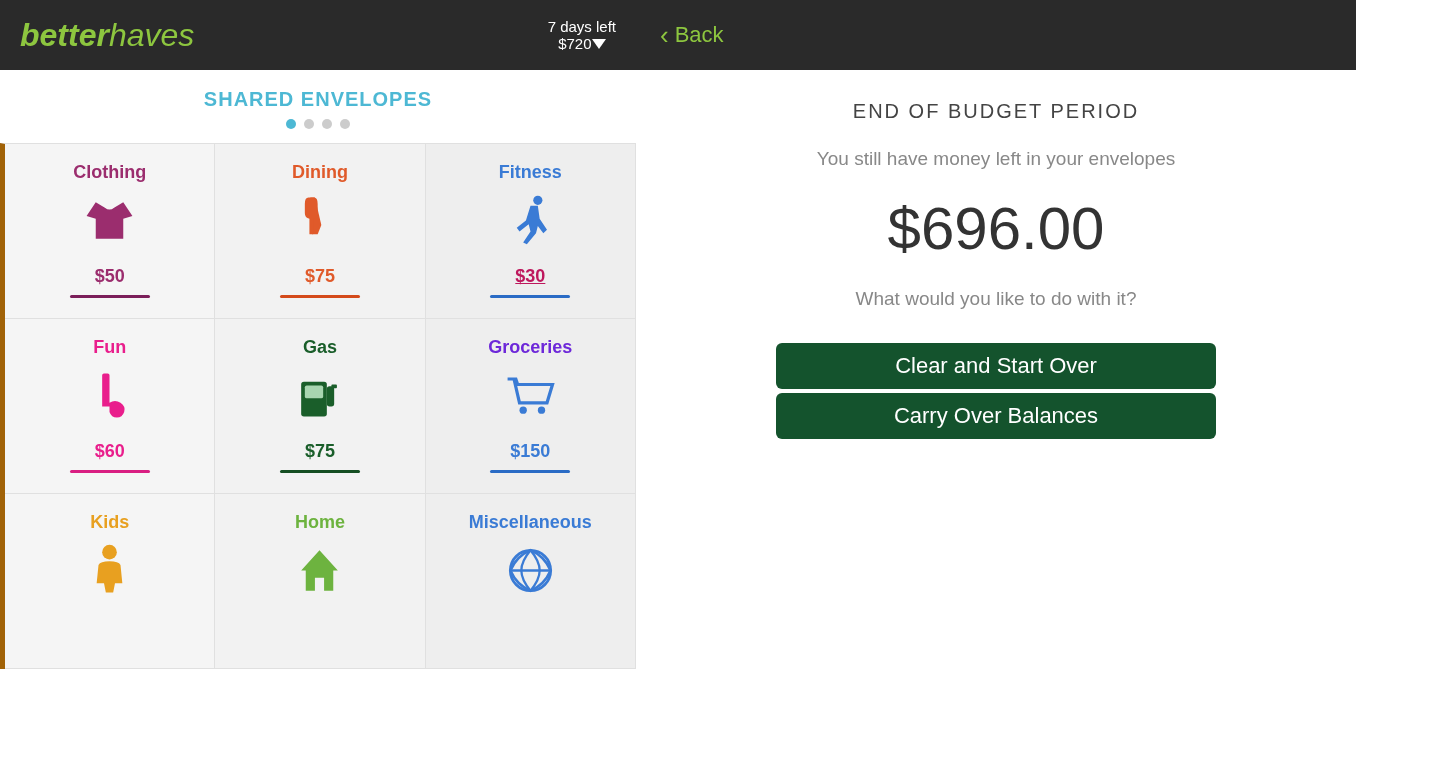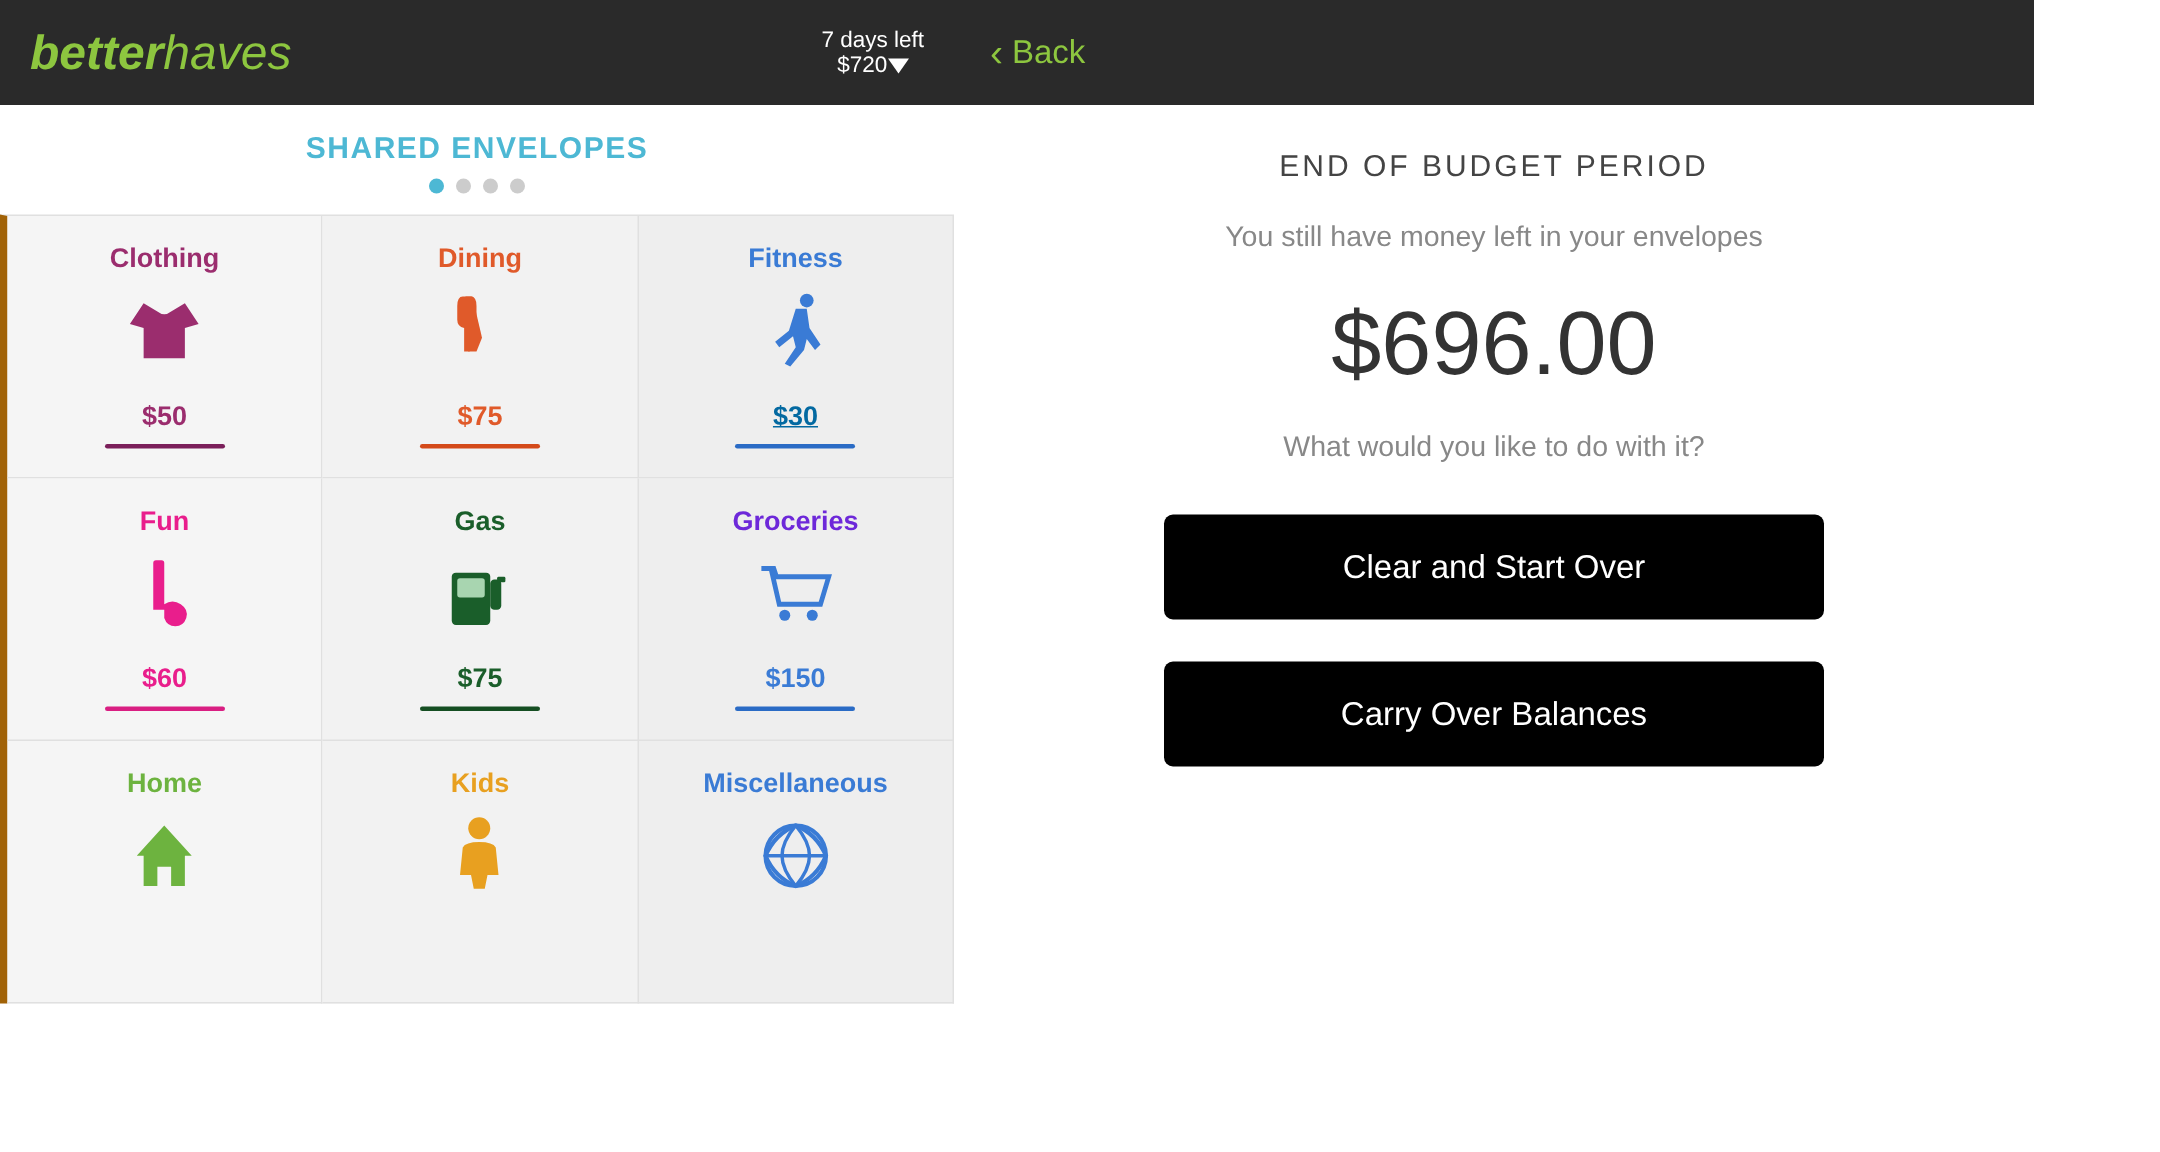--- a/index.html
+++ b/index.html
@@ -215,29 +215,29 @@
     .period-question {
       font-size: 19px;
       color: #888;
       text-align: center;
       margin-bottom: 30px;
       line-height: 1.5;
     }
 
     .action-btn {
       width: 440px;
-      padding: 22px 20px;
-      background: #000000;
+      padding: 10px 20px;
+      background: #14532d;
       color: #fff;
       font-size: 22px;
       font-weight: 400;
       border: none;
       border-radius: 6px;
       cursor: pointer;
-      margin-bottom: 28px;
+      margin-bottom: 4px;
       text-align: center;
     }
   </style>
 </head>
 <body>
 
 <div class="left-panel">
 
   <div class="left-header">
     <div class="logo">
@@ -278,21 +278,21 @@
           </svg></div>
         <div class="envelope-amount" style="color: rgb(224, 90, 42);">$75</div>
         <div class="envelope-bar" style="background-color: rgb(212, 74, 26);"></div>
       </div>
       <div class="envelope-cell">
         <div class="envelope-name" style="color: rgb(58, 123, 213);">Fitness</div>
         <div class="envelope-icon"><svg viewBox="0 0 60 60" width="55" height="55">
             <circle cx="38" cy="8" r="5" fill="#3a7bd5"></circle>
             <path d="M30 14 L25 30 L15 38 L18 42 L28 34 L30 42 L22 54 L26 56 L36 44 L38 36 L44 44 L48 40 L40 28 L38 14 Z" fill="#3a7bd5"></path>
           </svg></div>
-        <div class="envelope-amount" style="color: #0369a1; text-decoration: underline;">$30</div>
+        <div class="envelope-amount" style="color: #be185d; text-decoration: underline;">$30</div>
         <div class="envelope-bar" style="background-color: rgb(42, 107, 197);"></div>
       </div>
       <div class="envelope-cell">
         <div class="envelope-name" style="color: rgb(233, 30, 140);">Fun</div>
         <div class="envelope-icon"><svg viewBox="0 0 60 60" width="55" height="55">
             <path d="M22 8 Q22 6 24 6 L28 6 Q30 6 30 8 L30 38 Q36 34 42 38 Q48 42 46 48 Q44 54 38 54 Q32 54 30 48 L30 42 L22 42 Z" fill="#e91e8c"></path>
           </svg></div>
         <div class="envelope-amount" style="color: rgb(233, 30, 140);">$60</div>
         <div class="envelope-bar" style="background-color: rgb(217, 30, 130);"></div>
       </div>
@@ -311,30 +311,30 @@
         <div class="envelope-name" style="color: #6d28d9;">Groceries</div>
         <div class="envelope-icon"><svg viewBox="0 0 60 60" width="55" height="55">
             <path d="M5 12 L12 12 L18 38 L48 38 L54 18 L16 18 L14 12 Z" fill="none" stroke="#3a7bd5" stroke-width="3.5"></path>
             <circle cx="22" cy="46" r="4" fill="#3a7bd5"></circle>
             <circle cx="42" cy="46" r="4" fill="#3a7bd5"></circle>
           </svg></div>
         <div class="envelope-amount" style="color: rgb(58, 123, 213);">$150</div>
         <div class="envelope-bar" style="background-color: rgb(42, 107, 197);"></div>
       </div>
       <div class="envelope-cell">
-        <div class="envelope-name" style="color: rgb(109, 179, 63);">Home</div>
-        <div class="envelope-icon"><svg viewBox="0 0 60 60" width="55" height="55">
-            <path d="M10 30 L30 8 L50 30 L45 30 L45 52 L35 52 L35 38 L25 38 L25 52 L15 52 L15 30 Z" fill="#6db33f"></path>
-          </svg></div>
-      </div>
-      <div class="envelope-cell">
         <div class="envelope-name" style="color: rgb(232, 160, 32);">Kids</div>
         <div class="envelope-icon"><svg viewBox="0 0 60 60" width="55" height="55">
             <circle cx="30" cy="10" r="8" fill="#e8a020"></circle>
             <path d="M18 24 Q20 20 30 20 Q40 20 42 24 L44 44 L36 44 L34 54 L26 54 L24 44 L16 44 Z" fill="#e8a020"></path>
+          </svg></div>
+      </div>
+      <div class="envelope-cell">
+        <div class="envelope-name" style="color: rgb(109, 179, 63);">Home</div>
+        <div class="envelope-icon"><svg viewBox="0 0 60 60" width="55" height="55">
+            <path d="M10 30 L30 8 L50 30 L45 30 L45 52 L35 52 L35 38 L25 38 L25 52 L15 52 L15 30 Z" fill="#6db33f"></path>
           </svg></div>
       </div>
       <div class="envelope-cell">
         <div class="envelope-name" style="color: rgb(58, 123, 213);">Miscellaneous</div>
         <div class="envelope-icon"><svg viewBox="0 0 60 60" width="55" height="55">
             <circle cx="30" cy="30" r="22" fill="none" stroke="#3a7bd5" stroke-width="3"></circle>
             <path d="M8 30 Q15 14 30 8 Q45 14 52 30 Q45 46 30 52 Q15 46 8 30 Z" fill="none" stroke="#3a7bd5" stroke-width="3"></path>
             <line x1="8" y1="30" x2="52" y2="30" stroke="#3a7bd5" stroke-width="2.5"></line>
             <path d="M30 8 Q20 20 20 30 Q20 40 30 52" fill="none" stroke="#3a7bd5" stroke-width="2.5"></path>
             <path d="M30 8 Q40 20 40 30 Q40 40 30 52" fill="none" stroke="#3a7bd5" stroke-width="2.5"></path>

